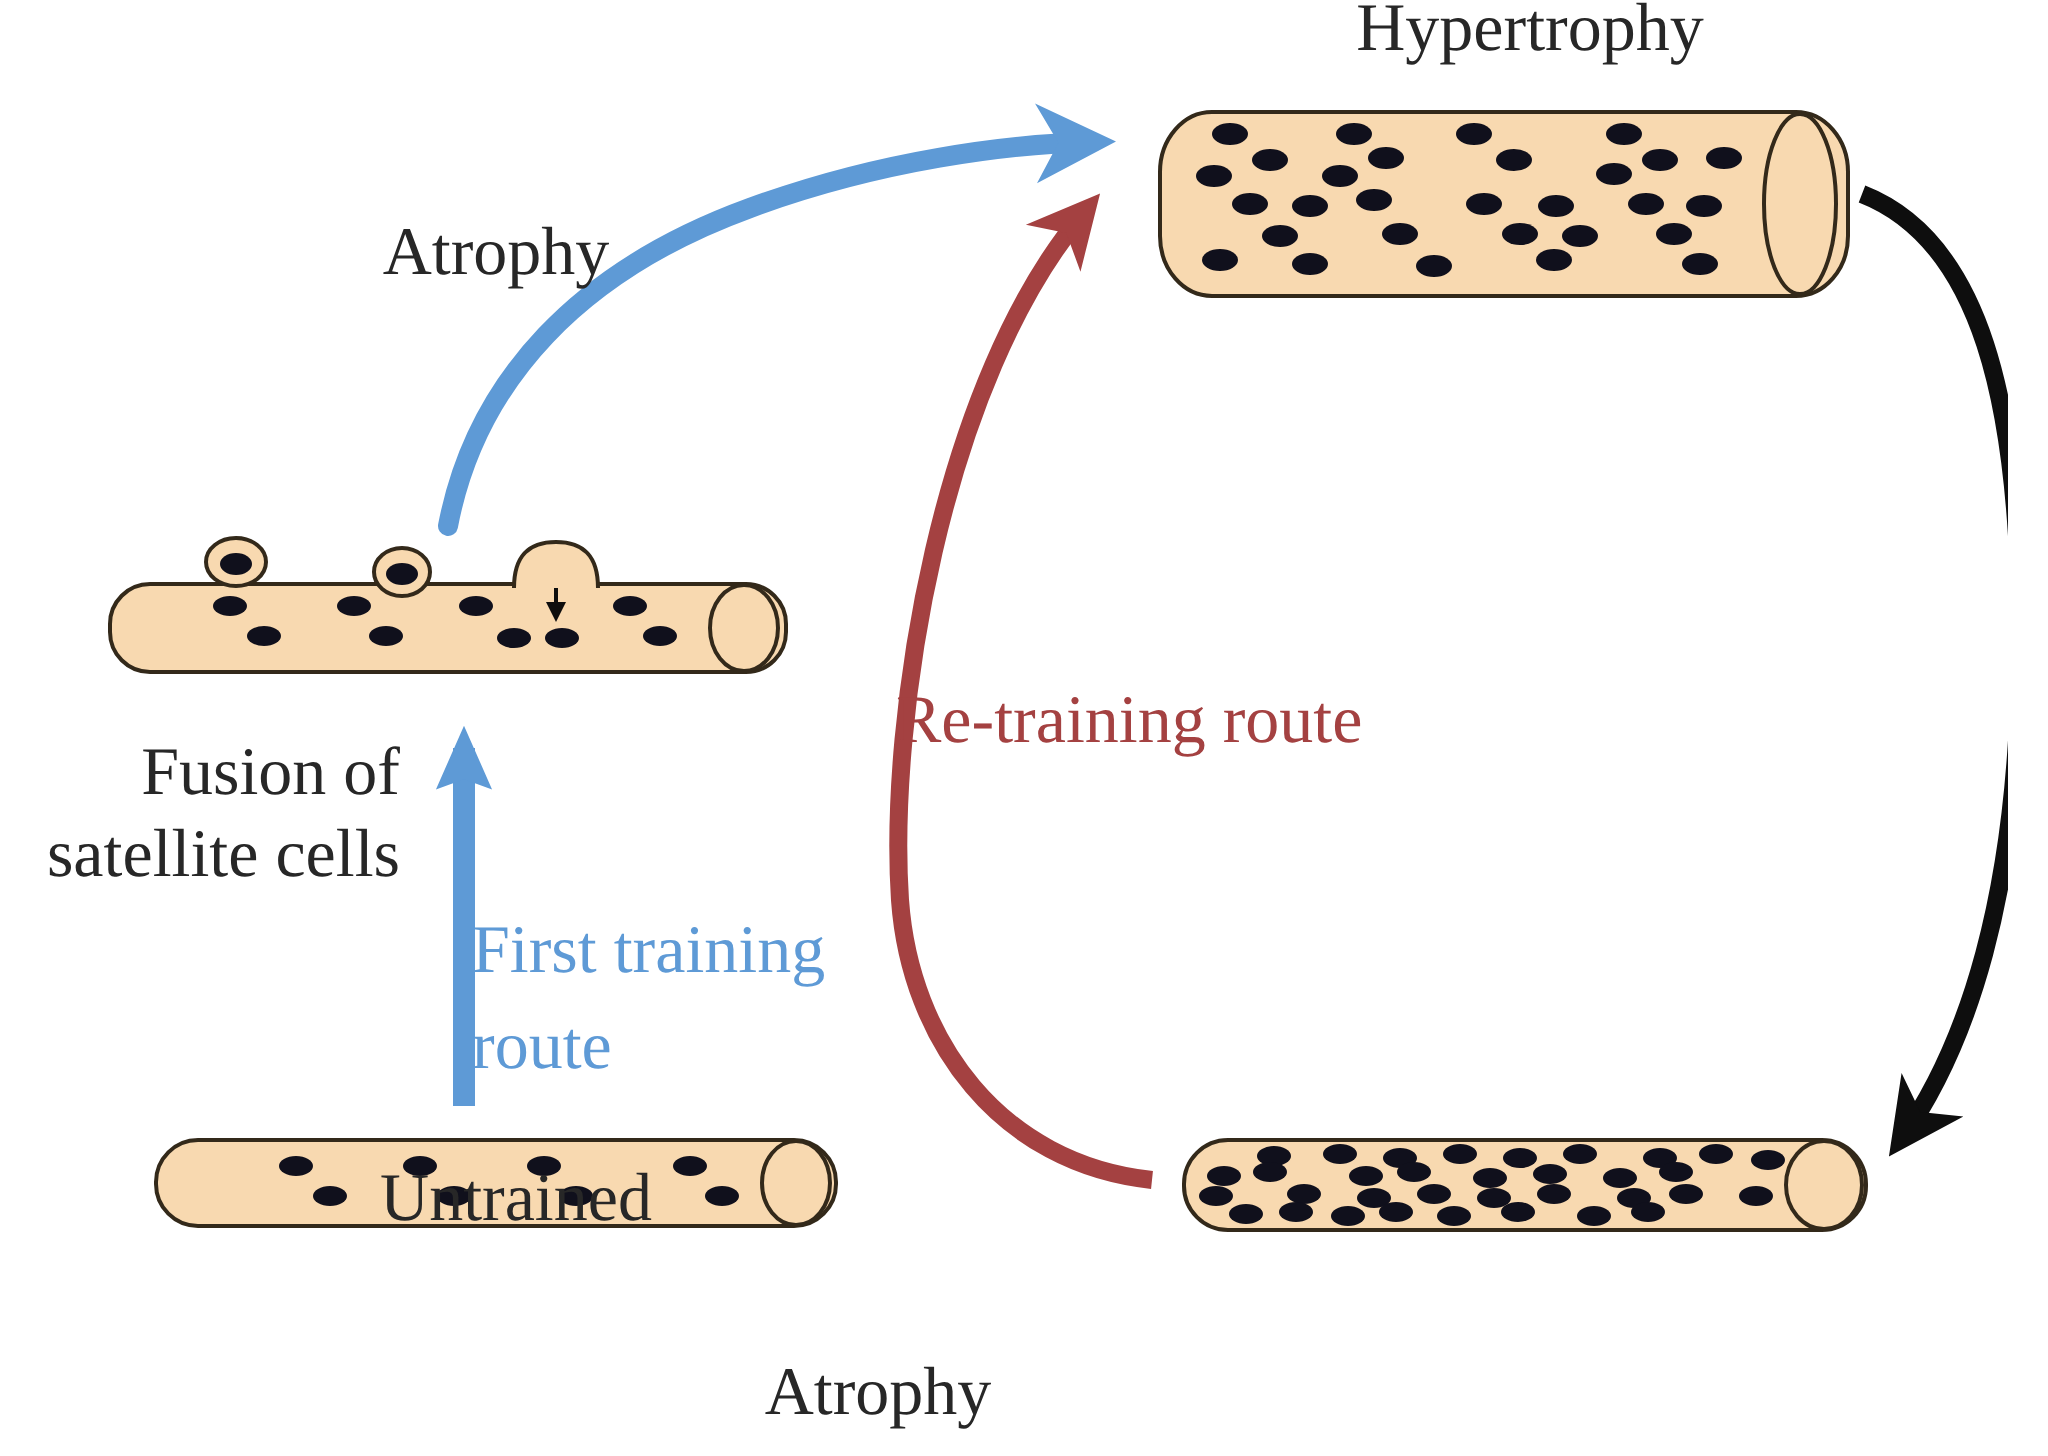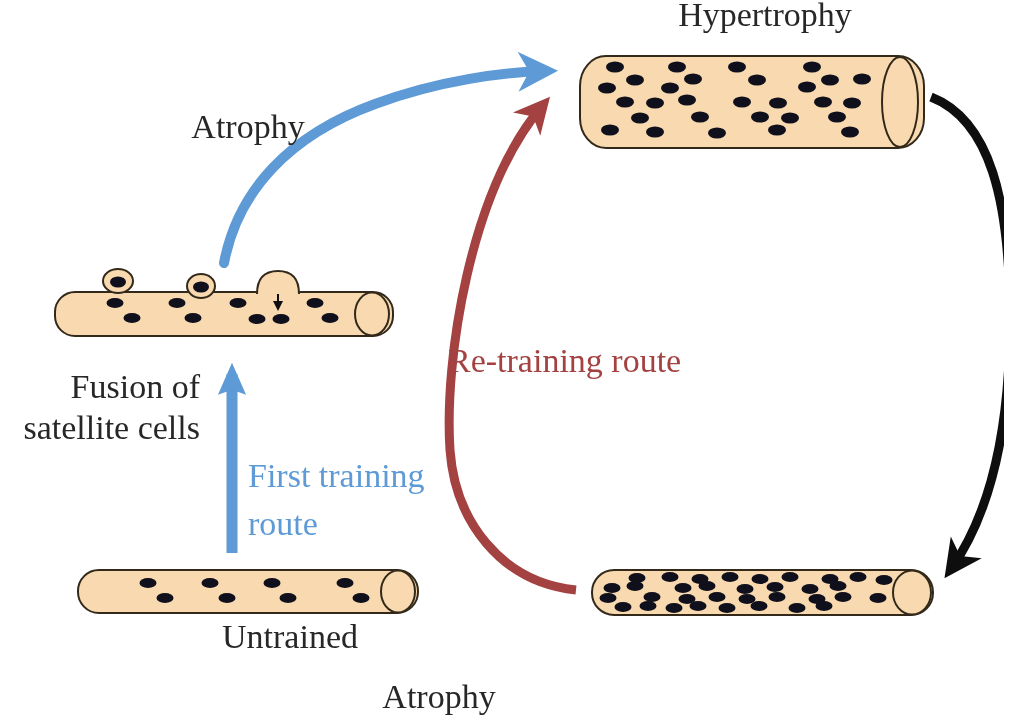--- a/index.html
+++ b/index.html
@@ -12,22 +12,22 @@
   .stage svg{position:absolute;left:0;top:0;}
   .fiber-body{fill:var(--fiber-fill);stroke:var(--fiber-stroke);stroke-width:2;}
   .nucleus{fill:var(--nucleus);}
   .arrow-blue{fill:none;stroke:var(--blue);}
   .arrow-red{fill:none;stroke:var(--red);}
   .arrow-black{fill:none;stroke:var(--black);}
   .lbl{position:absolute;font-size:34px;line-height:1.2;color:var(--ink);white-space:pre-line;}
   #lbl-hypertrophy{left:615px;top:-5px;width:300px;text-align:center;}
   #lbl-growth{left:168px;top:107px;width:160px;text-align:center;}
   #lbl-fusion{left:-2px;top:366px;width:202px;text-align:right;line-height:1.22;}
-  #lbl-first-training{left:248px;top:452px;width:240px;text-align:left;line-height:1.42;color:var(--blue);}
-  #lbl-untrained{left:158px;top:617px;width:200px;text-align:right;}
+  #lbl-first-training{left:236px;top:452px;width:240px;text-align:left;line-height:1.42;color:var(--blue);}
+  #lbl-untrained{left:158px;top:580px;width:200px;text-align:center;}
   #lbl-retraining{left:448px;top:341px;width:290px;text-align:left;color:var(--red);}
   #lbl-detraining{left:815px;top:296px;width:200px;text-align:center;}
   #lbl-previously-trained{left:610px;top:614px;width:300px;text-align:center;}
   #lbl-atrophy{left:369px;top:677px;width:140px;text-align:center;}
 </style>
 </head>
 <body>
 
 <div class="stage">
 

